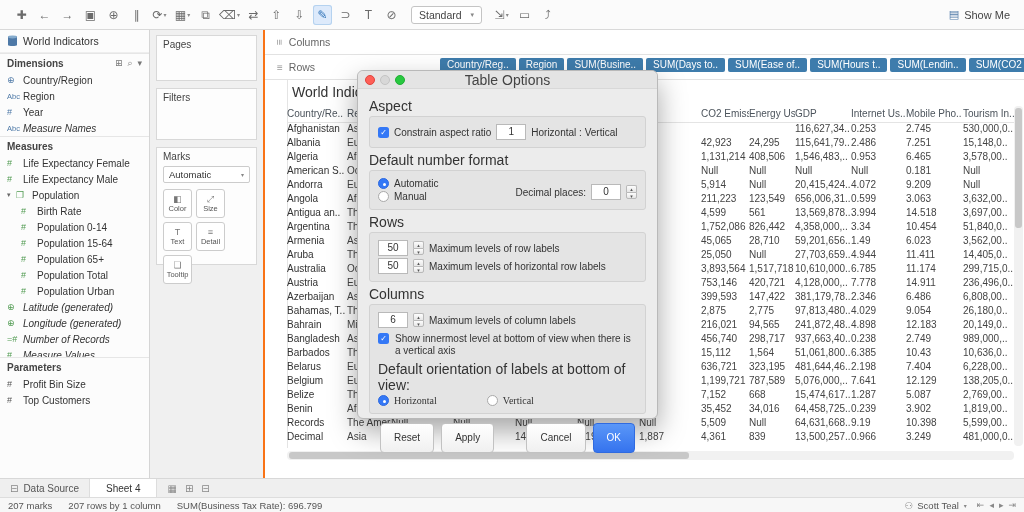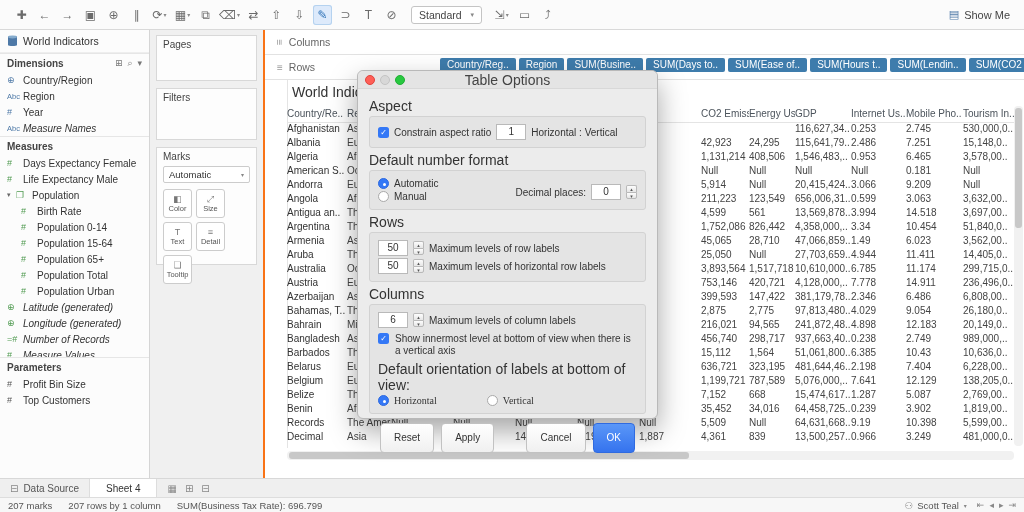--- a/index.html
+++ b/index.html
@@ -212,21 +212,21 @@
         <span class="ficon abc">Abc</span>
         <span class="flabel">Measure Names</span>
       </div>
     </div>
   <div class="sec-hdr">
     <span>Measures</span>
   </div>
   <div id="meas-list" class="meas meas-list">
       <div class="frow">
         <span class="ficon">#</span>
-        <span class="flabel">Days Expectancy Female</span>
+        <span class="flabel">Life Expectancy Female</span>
       </div>
       <div class="frow">
         <span class="ficon">#</span>
         <span class="flabel">Life Expectancy Male</span>
       </div>
       <div class="frow">
         <span class="caret">▾</span>
         <span class="ficon">❐</span>
         <span class="flabel">Population</span>
       </div>
@@ -405,21 +405,21 @@
     <div class="cell rowhdr">Andorra</div>
     <div class="cell">Europe</div>
     <div class="cell"></div>
     <div class="cell"></div>
     <div class="cell"></div>
     <div class="cell"></div>
     <div class="cell"></div>
     <div class="cell">5,914</div>
     <div class="cell">Null</div>
     <div class="cell">20,415,424..</div>
-    <div class="cell">3.066</div>
+    <div class="cell">4.072</div>
     <div class="cell">9.209</div>
     <div class="cell">Null</div>
     <div class="cell rowhdr">Angola</div>
     <div class="cell">Africa</div>
     <div class="cell"></div>
     <div class="cell"></div>
     <div class="cell"></div>
     <div class="cell"></div>
     <div class="cell"></div>
     <div class="cell">211,223</div>
@@ -456,21 +456,21 @@
     <div class="cell">51,840,0..</div>
     <div class="cell rowhdr">Armenia</div>
     <div class="cell">Asia</div>
     <div class="cell"></div>
     <div class="cell"></div>
     <div class="cell"></div>
     <div class="cell"></div>
     <div class="cell"></div>
     <div class="cell">45,065</div>
     <div class="cell">28,710</div>
-    <div class="cell">47,066,859..</div>
+    <div class="cell">59,201,656..</div>
     <div class="cell">1.49</div>
     <div class="cell">6.023</div>
     <div class="cell">3,562,00..</div>
     <div class="cell rowhdr">Aruba</div>
     <div class="cell">The Americ..</div>
     <div class="cell"></div>
     <div class="cell"></div>
     <div class="cell"></div>
     <div class="cell"></div>
     <div class="cell"></div>

